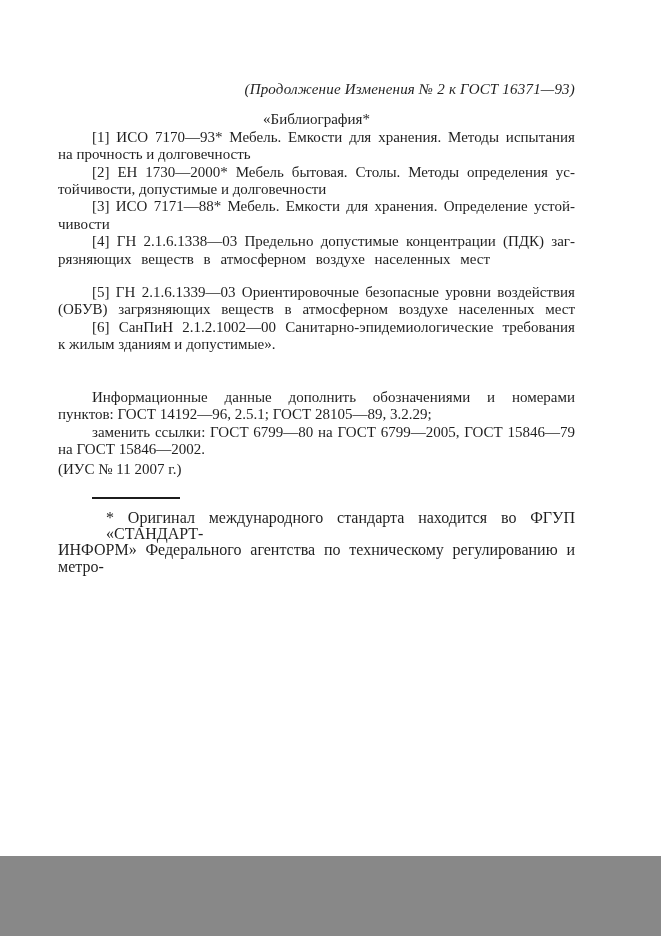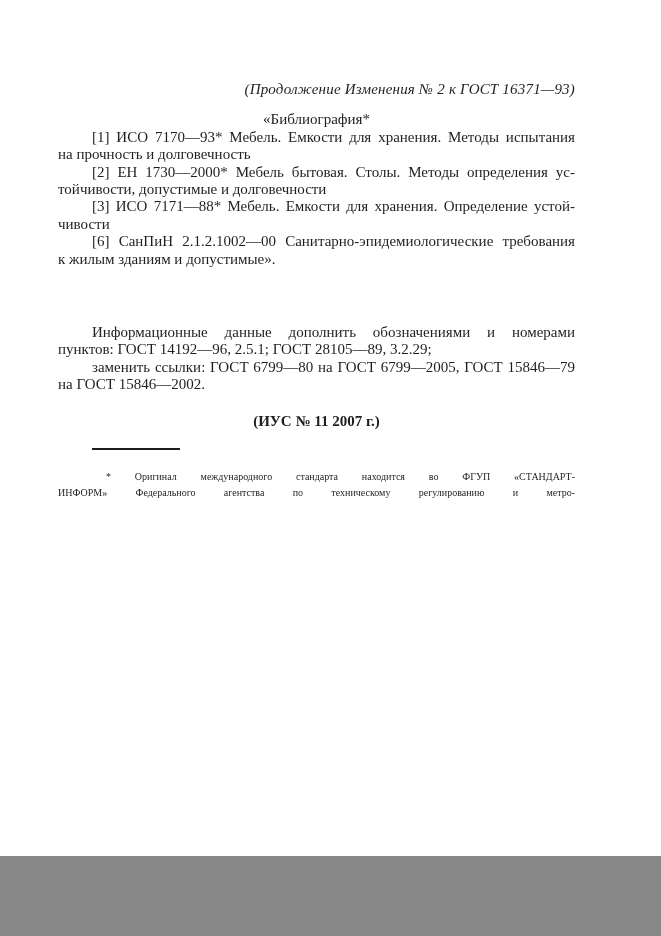--- a/index.html
+++ b/index.html
@@ -27,32 +27,32 @@
     text-align: right;
     margin-bottom: 13px;
     letter-spacing: 0.2px;
   }
   .section-title { text-align: center; }
   .line { min-height: 17.4px; }
   .indent { padding-left: 34px; }
   .fill { text-align: justify; text-align-last: justify; }
   .loose { word-spacing: 6px; }
   .bib-item-gap { margin-top: 16px; }
-  .amendments { margin-top: 56px; }
-  .issue-note { text-align: center; margin-top: 19px; font-weight: bold; }
+  .amendments { margin-top: 35px; }
+  .issue-note { text-align: left; margin-top: 3px; }
   .footnote-rule {
     margin: 18px 0 0 34px;
     width: 88px;
     height: 0;
     border: 0;
     border-top: 2.5px solid #1c1c1c;
   }
   .footnote {
-    margin-top: 19px;
-    font-size: 10px;
+    margin-top: 11px;
+    font-size: 16px;
     line-height: 16.3px;
   }
   .footnote .indent { padding-left: 48px; }
   .footnote .line { min-height: 16.3px; }
 </style>
 </head>
 <body>
 
 <div class="page">
   <div class="text-col">
@@ -69,21 +69,29 @@
     <div class="bib-item">
       <div class="line indent fill">[2] ЕН 1730—2000* Мебель бытовая. Столы. Методы определения ус-</div>
       <div class="line">тойчивости, допустимые и долговечности</div>
     </div>
 
     <div class="bib-item">
       <div class="line indent fill">[3] ИСО 7171—88* Мебель. Емкости для хранения. Определение устой-</div>
       <div class="line">чивости</div>
     </div>
 
+    <div class="bib-item">
+      <div class="line indent fill">[4] ГН 2.1.6.1338—03 Предельно допустимые концентрации (ПДК) заг-</div>
+      <div class="line loose">рязняющих веществ в атмосферном воздухе населенных мест</div>
+    </div>
 
+    <div class="bib-item bib-item-gap">
+      <div class="line indent fill">[5] ГН 2.1.6.1339—03 Ориентировочные безопасные уровни воздействия</div>
+      <div class="line fill">(ОБУВ) загрязняющих веществ в атмосферном воздухе населенных мест</div>
+    </div>
 
     <div class="bib-item">
       <div class="line indent fill">[6] СанПиН 2.1.2.1002—00 Санитарно-эпидемиологические требования</div>
       <div class="line">к жилым зданиям и допустимые».</div>
     </div>
 
     <div class="amendments">
       <div class="para">
         <div class="line indent fill">Информационные данные дополнить обозначениями и номерами</div>
         <div class="line">пунктов: ГОСТ 14192—96, 2.5.1; ГОСТ 28105—89, 3.2.29;</div>

